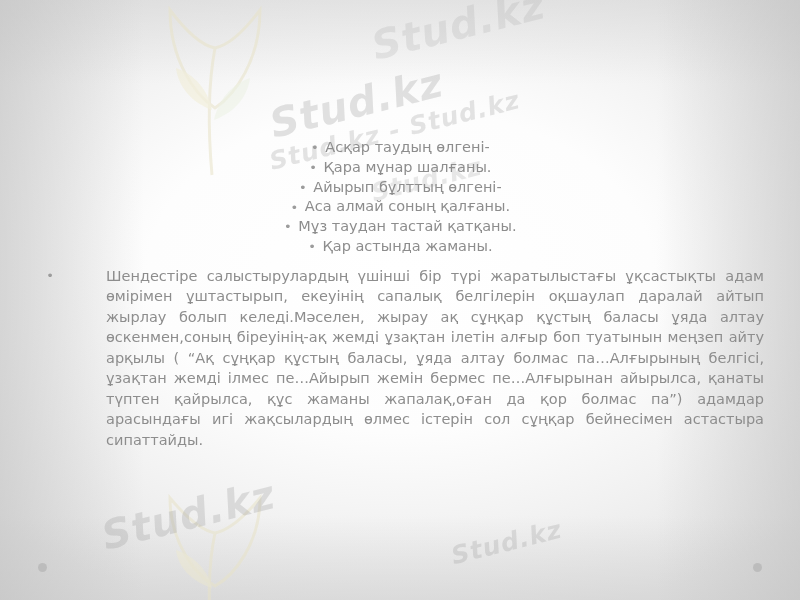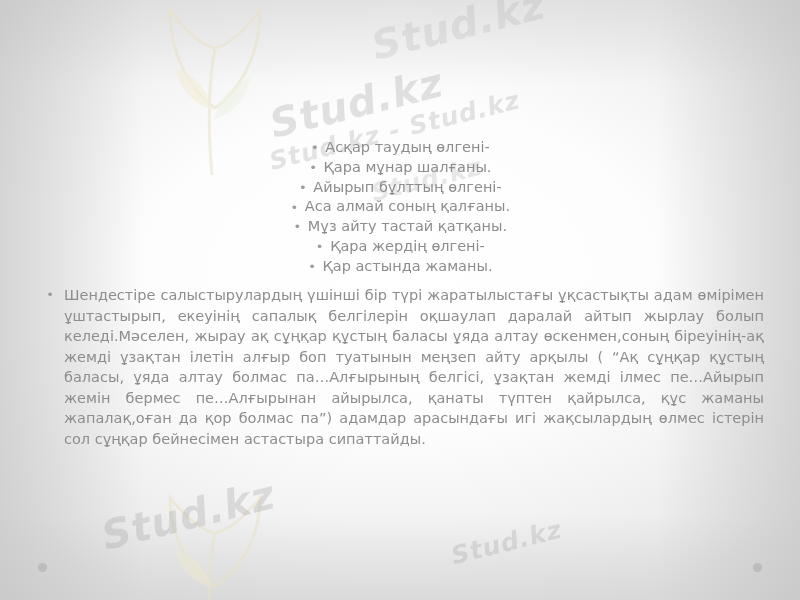--- a/index.html
+++ b/index.html
@@ -124,20 +124,21 @@
     line-height: 20.5px;
     text-align: center;
   }
   li.para-item .txt {
     flex: 1 1 auto;
     color: #8d8d8d;
     font-size: 14.5px;
     line-height: 20.5px;
     text-align: justify;
     font-family: "DejaVu Sans", sans-serif;
+    margin-left: 42px;
   }
 </style>
 </head>
 <body>
 
 <div class="slide">
 
   <div class="logo logo-top">
     <svg viewBox="0 0 130 200" width="130" height="200" xmlns="http://www.w3.org/2000/svg">
       <path d="M20 20 C20 70, 45 105, 65 118 C85 105, 110 70, 110 20 C95 40, 80 55, 65 58 C50 55, 35 40, 20 20 Z" fill="none" stroke="#e8e3c8" stroke-width="3"></path>
@@ -174,24 +175,21 @@
       <li class="verse-line">
         <span class="bullet">•</span><span class="txt">Қара мұнар шалғаны.</span>
       </li>
       <li class="verse-line">
         <span class="bullet">•</span><span class="txt">Айырып бұлттың өлгені-</span>
       </li>
       <li class="verse-line">
         <span class="bullet">•</span><span class="txt">Аса алмай соның қалғаны.</span>
       </li>
       <li class="verse-line">
-        <span class="bullet">•</span><span class="txt">Мұз айту тастай қатқаны.</span>
-      </li>
-      <li class="verse-line">
-        <span class="bullet">•</span><span class="txt">Қара жердің өлгені-</span>
+        <span class="bullet">•</span><span class="txt">Мұз таудан тастай қатқаны.</span>
       </li>
       <li class="verse-line">
         <span class="bullet">•</span><span class="txt">Қар астында жаманы.</span>
       </li>
     </ul>
 
     <ul class="para">
       <li class="para-item">
         <span class="bullet">•</span>
         <span class="txt">Шендестіре салыстырулардың үшінші бір түрі жаратылыстағы ұқсастықты адам өмірімен ұштастырып, екеуінің сапалық белгілерін оқшаулап даралай айтып жырлау болып келеді.Мәселен, жырау ақ сұңқар құстың баласы ұяда алтау өскенмен,соның біреуінің-ақ жемді ұзақтан ілетін алғыр боп туатынын меңзеп айту арқылы ( “Ақ сұңқар құстың баласы, ұяда алтау болмас па…Алғырының белгісі, ұзақтан жемді ілмес пе…Айырып жемін бермес пе…Алғырынан айырылса, қанаты түптен қайрылса, құс жаманы жапалақ,оған да қор болмас па”) адамдар арасындағы игі жақсылардың өлмес істерін сол сұңқар бейнесімен астастыра сипаттайды.</span>

